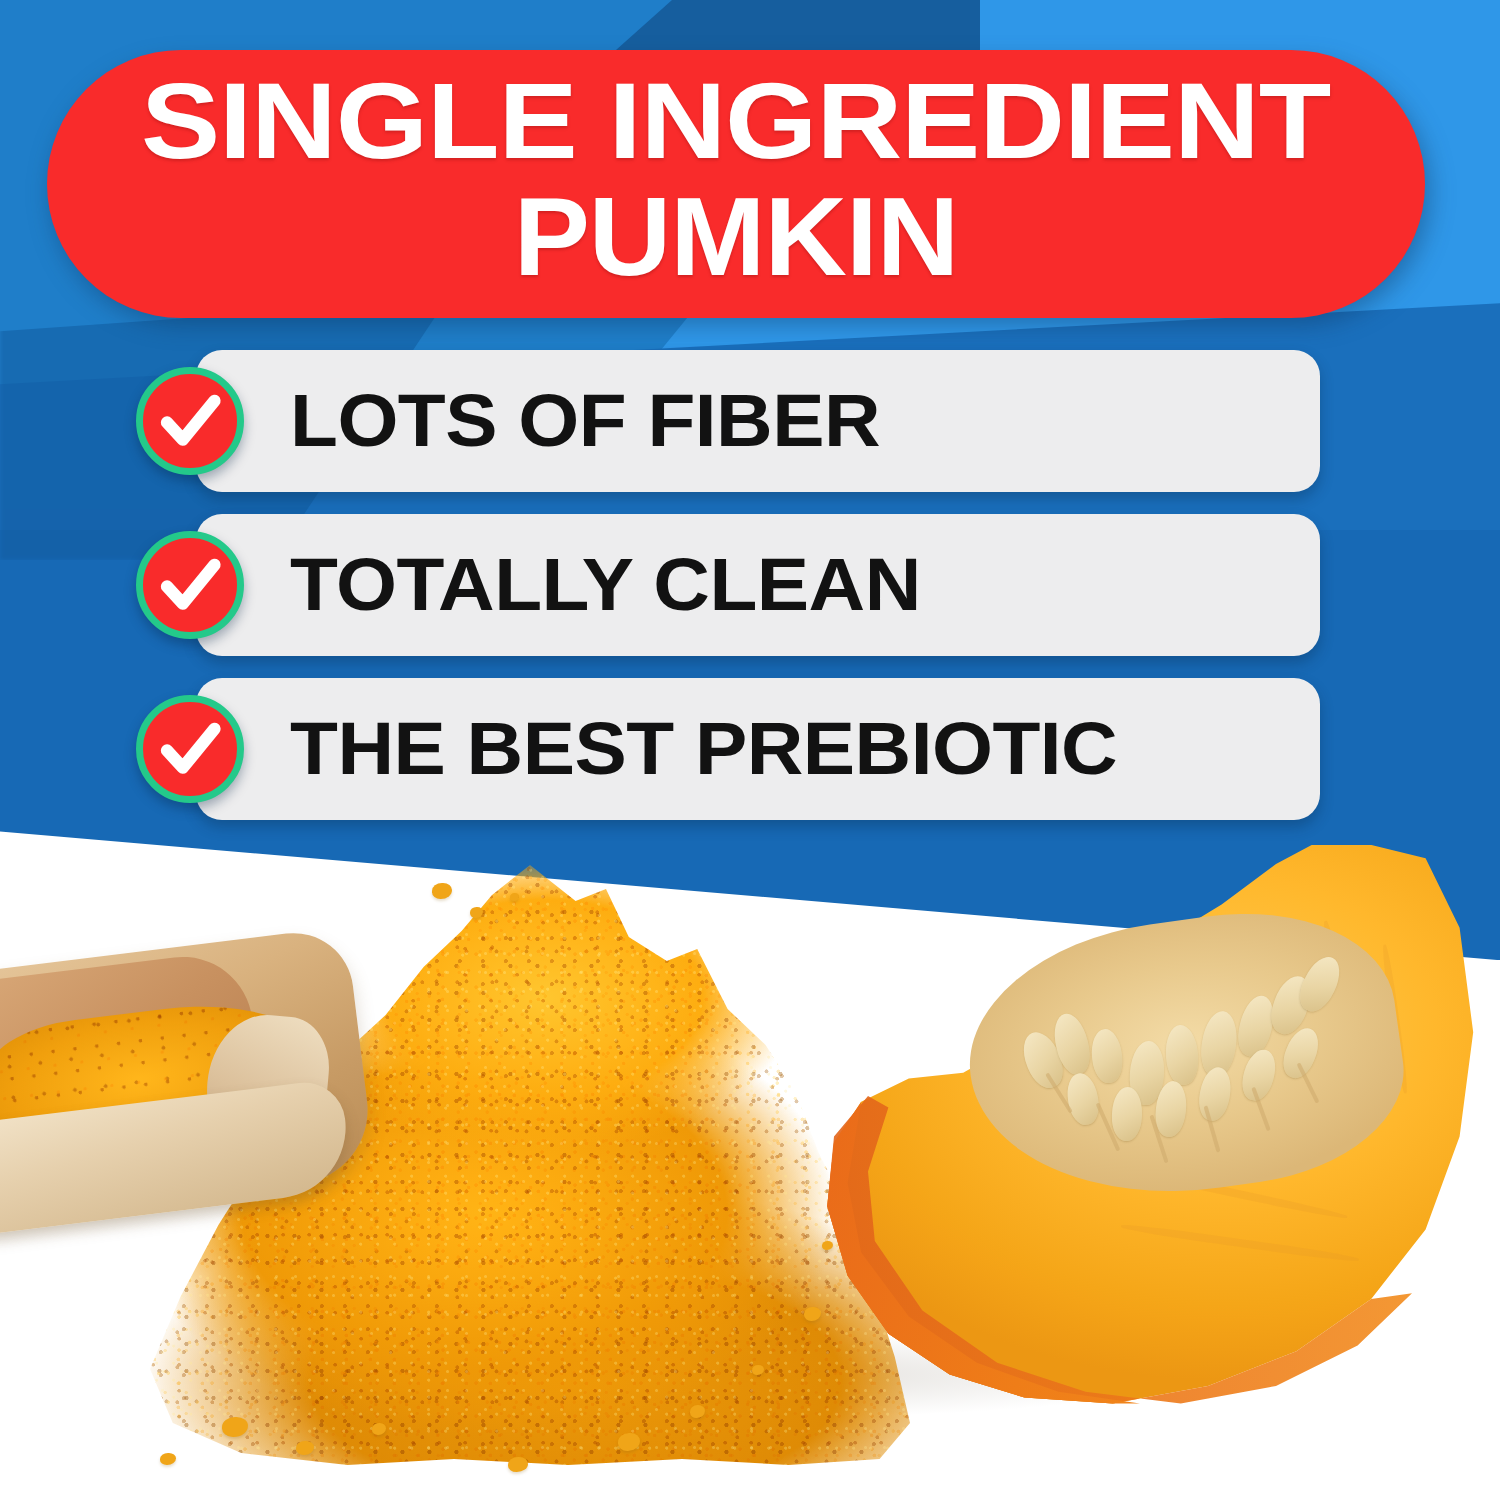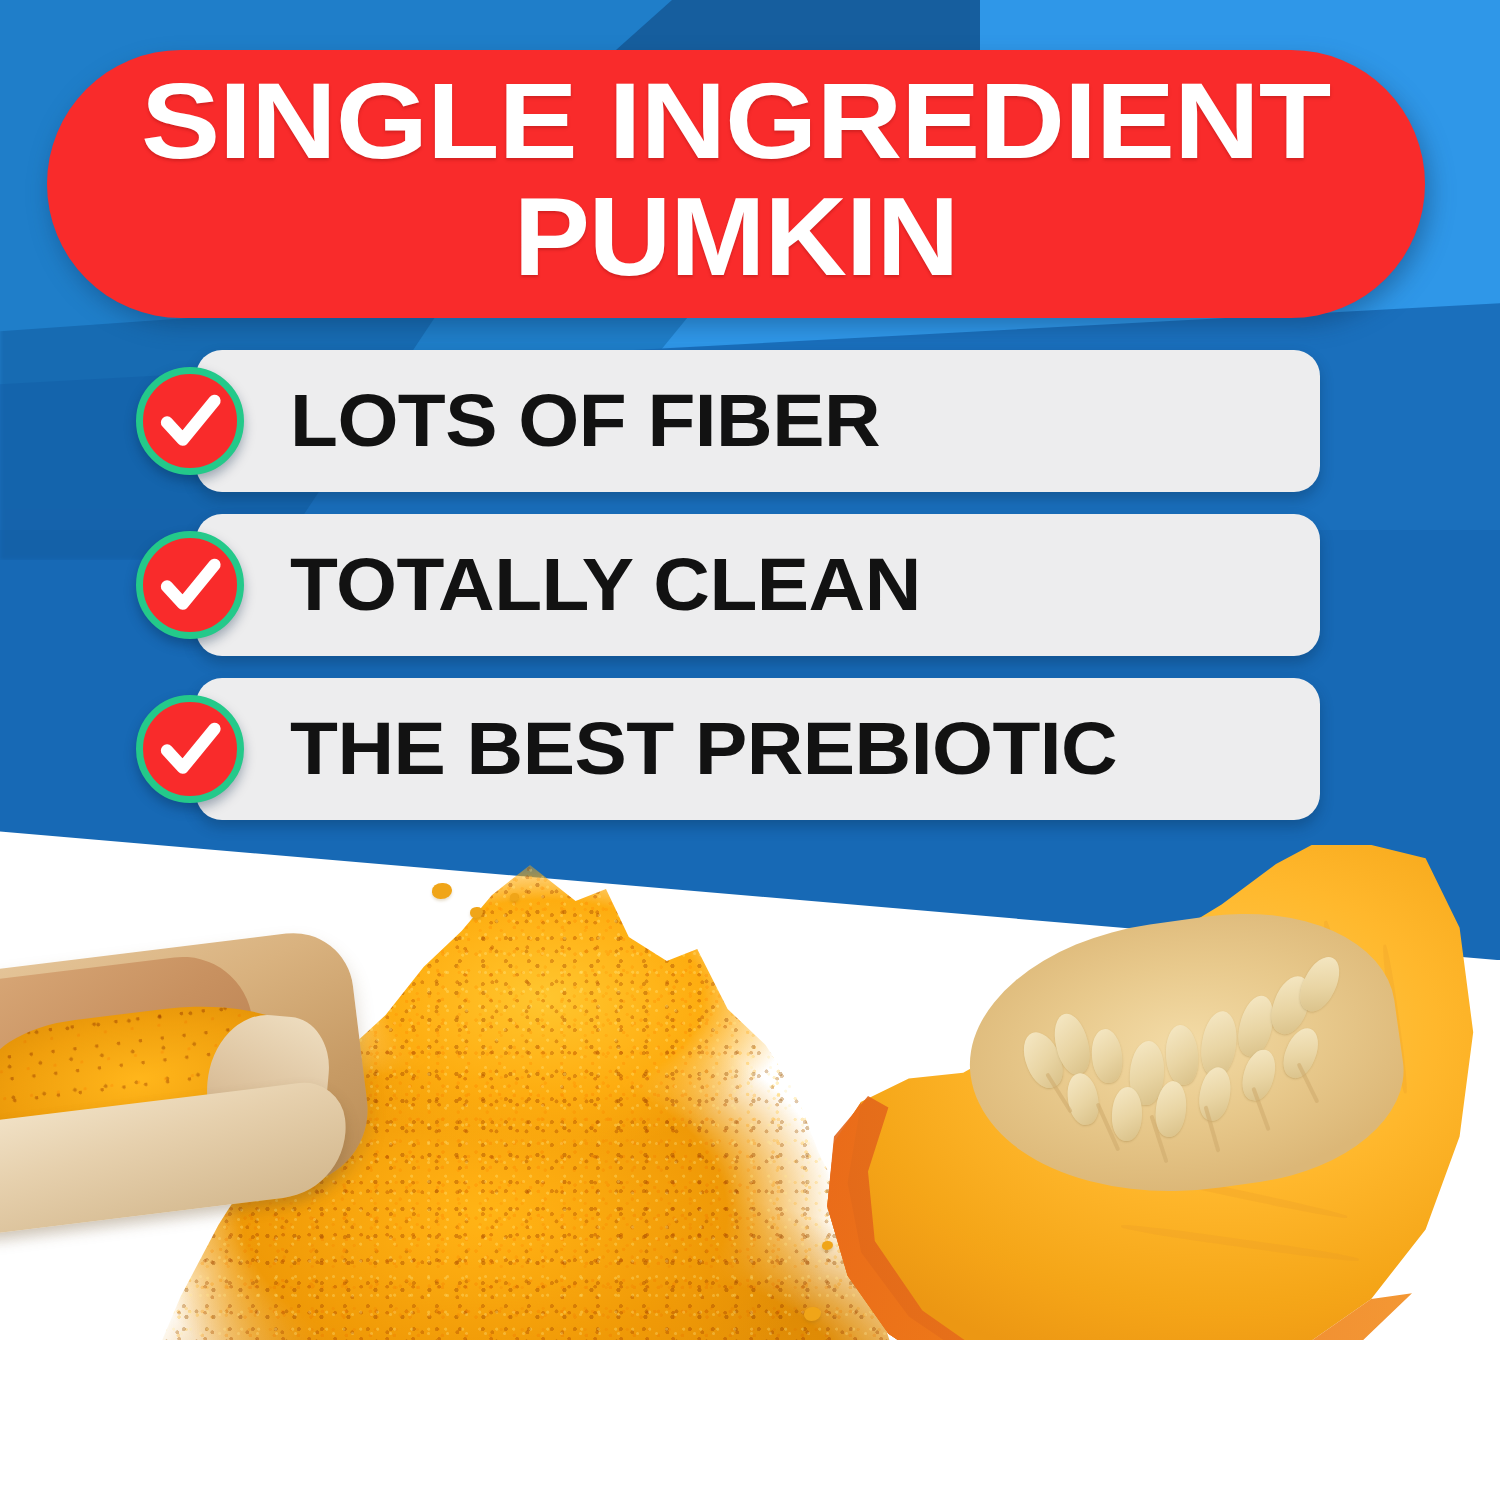--- a/index.html
+++ b/index.html
@@ -7,21 +7,21 @@
     padding: 0;
     background: #ffffff;
   }
   body {
     font-family: "Liberation Sans", sans-serif;
   }
 
   #poster {
     position: relative;
     width: 1500px;
-    height: 1340px;
+    height: 1500px;
     overflow: hidden;
     background: #ffffff;
   }
 
   
   .bg-base {
     position: absolute;
     left: 0; top: 0;
     width: 1500px;
     height: 960px;

